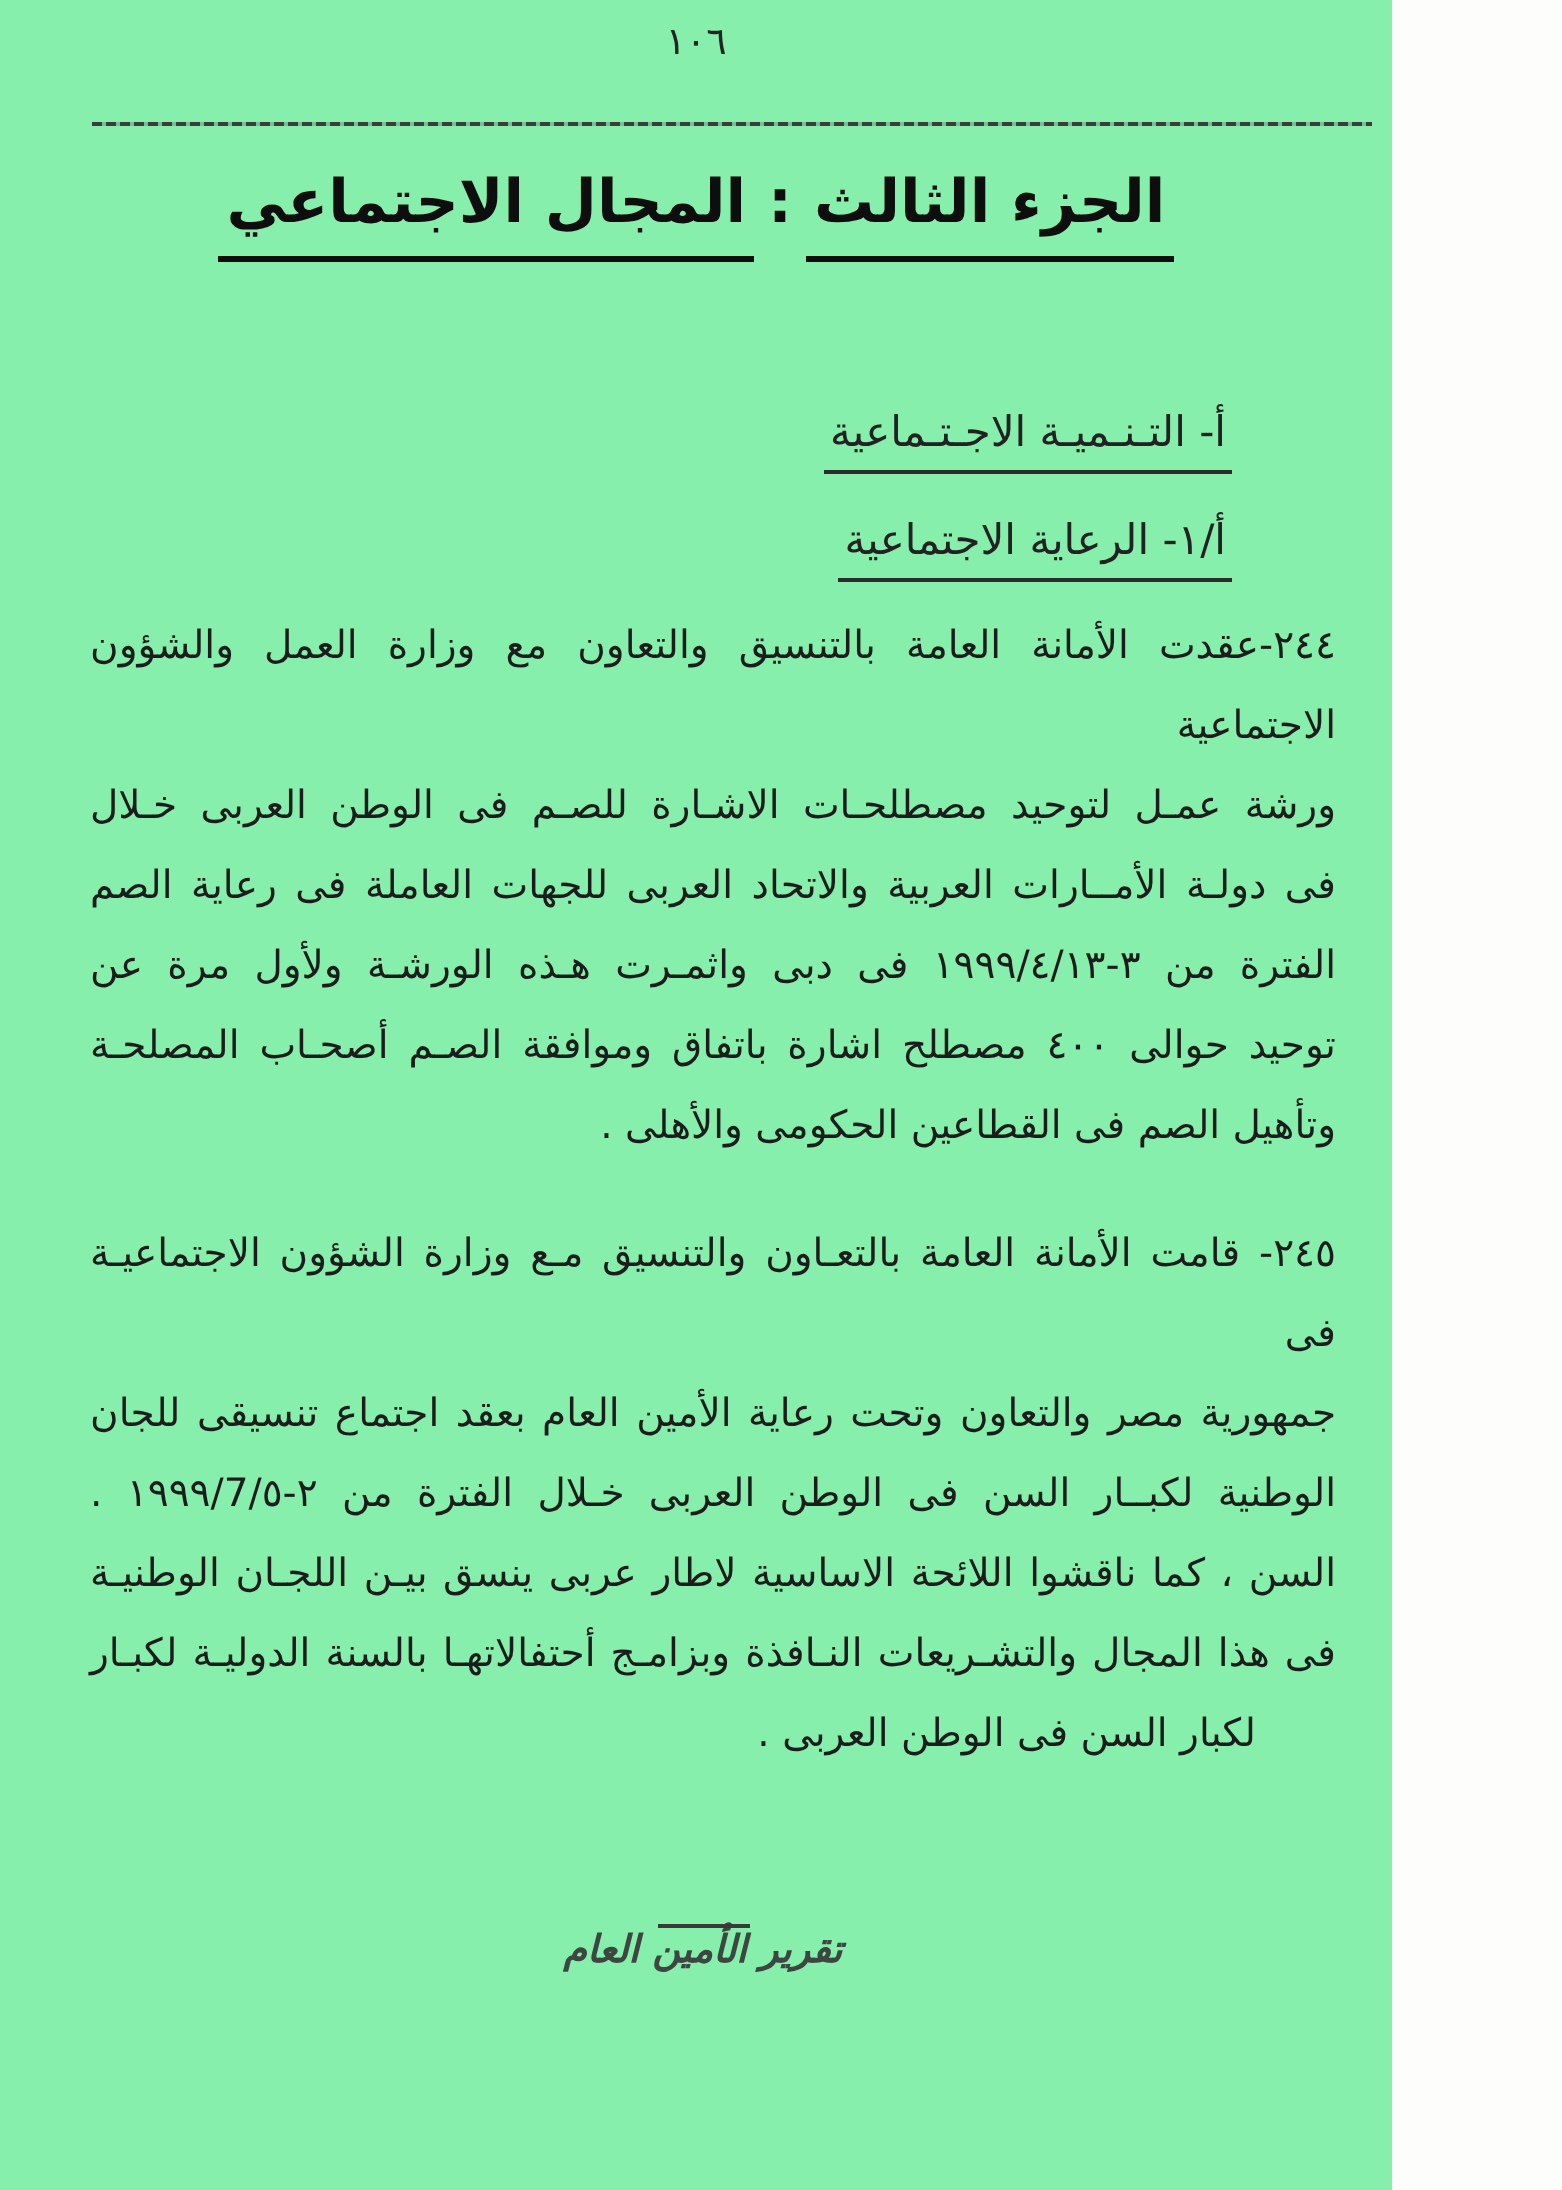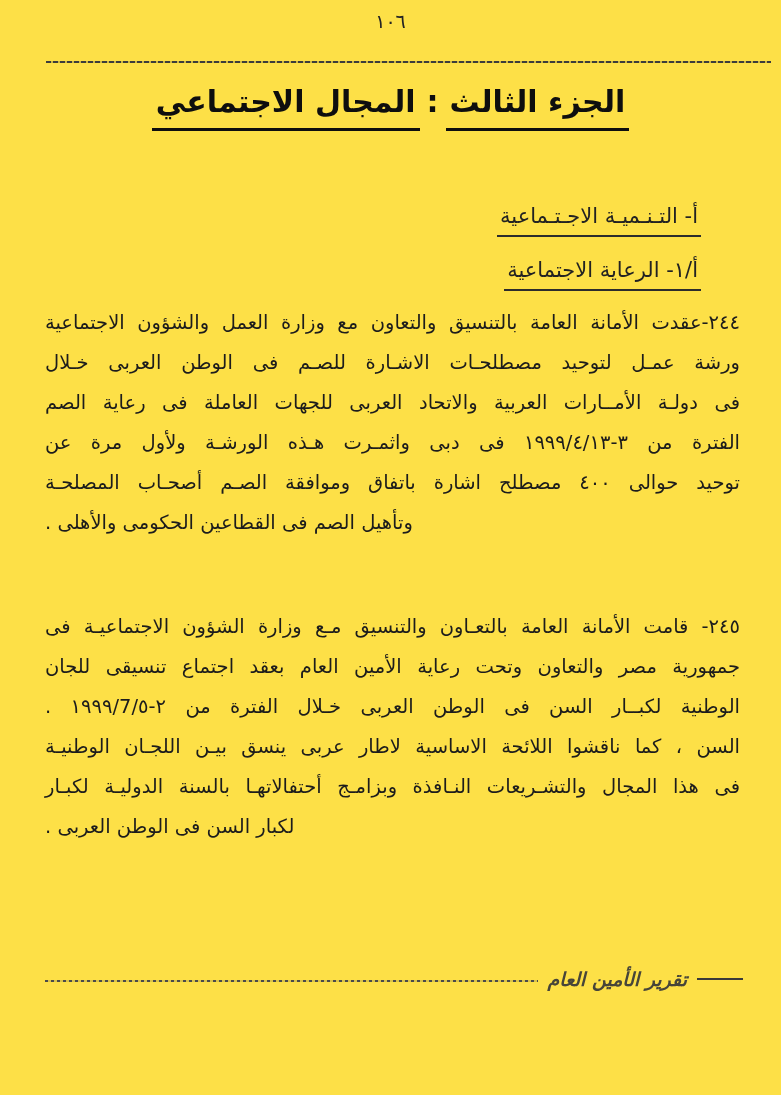--- a/index.html
+++ b/index.html
@@ -1,19 +1,19 @@
 <!DOCTYPE html>
 <html lang="ar"><head>
 <meta charset="utf-8">
 <style>
   * { margin:0; padding:0; box-sizing:border-box; }
   html,body { width:781px; height:1095px; background:#fdfdfb; overflow:hidden; }
   .page {
-    position:relative; width:781px; height:1095px;
-    background:#fde047; color:#1d1d1d;
+    position:relative; width:696px; height:1095px;
+    background:#86efac; color:#1d1d1d;
     font-family:"DejaVu Sans", sans-serif;
     direction:rtl;
   }
   .page-number {
     position:absolute; top:10px; left:0; right:0;
     text-align:center; font-size:19px; letter-spacing:9px; color:#242424;
   }
   .top-rule {
     position:absolute; top:61px; left:46px; right:10px; height:2px;
     background:repeating-linear-gradient(90deg,#3c3c3c 0 5px, rgba(60,60,60,.25) 5px 7px);
@@ -24,30 +24,30 @@
   }
   .title-seg { display:inline-block; border-bottom:3px solid #0e0e0e; padding:0 4px 9px 4px; }
   .title-colon { display:inline-block; padding:0 7px 9px 7px; }
   .sec-head {
     position:absolute; right:80px; font-size:21px; color:#222;
     border-bottom:2px solid #2c2c2c; padding:0 3px 7px 3px; white-space:nowrap;
   }
   .sec-a  { top:204px; }
   .sec-a1 { top:258px; }
   .para {
-    position:absolute; right:41px; left:45px;
+    position:absolute; right:28px; left:45px;
     font-size:19.5px; line-height:40px; color:#1c1c1c;
   }
   .p244 { top:303px; }
   .p245 { top:607px; }
-  .tline { text-align:left; white-space:nowrap; }
+  .tline { text-align:right; white-space:nowrap; }
   .tline.just { text-align:justify; text-align-last:justify; white-space:normal; }
   .footer {
     position:absolute; top:962px; left:45px; right:38px; height:34px;
-    display:flex; align-items:center; gap:10px;
+    display:flex; align-items:center; flex-direction:column;
   }
   .footer-dash { width:46px; height:2px; background:#3a3a3a; flex:0 0 auto; }
   .footer-label {
     flex:0 0 auto; font-size:19px; font-weight:bold; font-style:italic;
     color:#383838; letter-spacing:1px; opacity:.92; white-space:nowrap;
   }
   .footer-rule {
     flex:1 1 auto; height:2px; margin-top:4px;
     background:repeating-linear-gradient(90deg,#4a4a4a 0 3px, rgba(74,74,74,.2) 3px 6px);
   }

